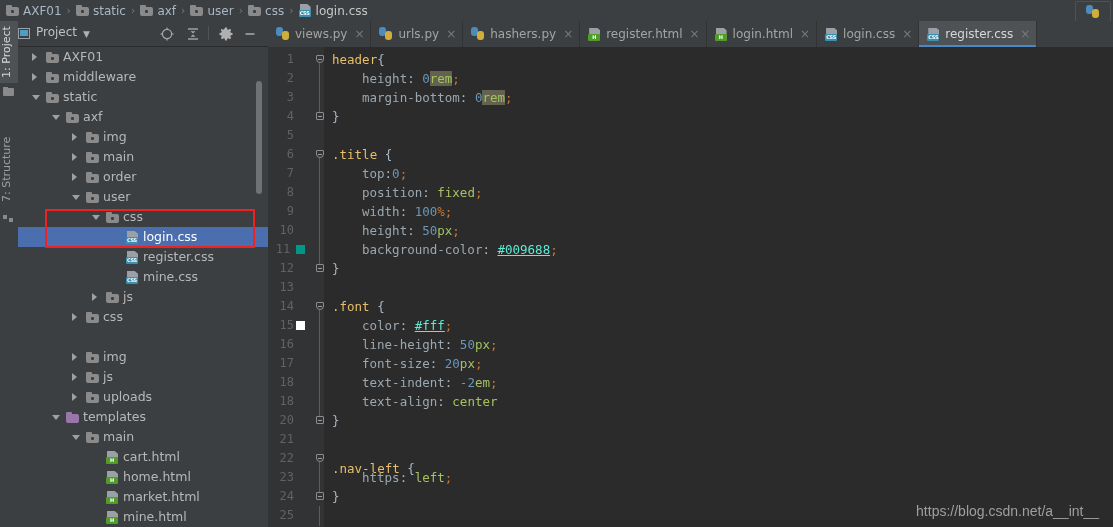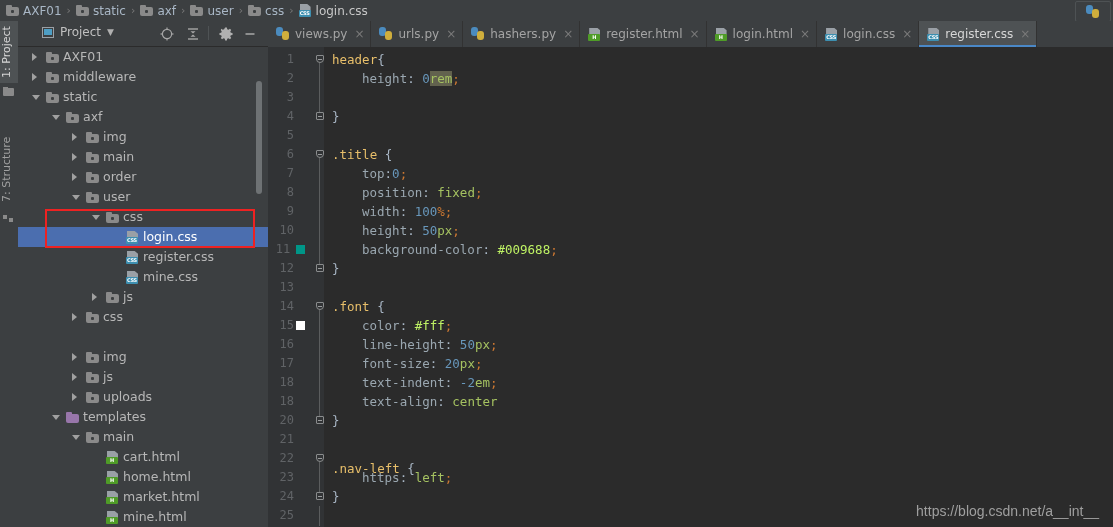--- a/index.html
+++ b/index.html
@@ -53,21 +53,21 @@
   .vstrip{position:absolute;left:0;top:21px;width:18px;height:506px;background:#3c3f41;
      border-right:1px solid #2b2b2b;}
   .vtab{position:absolute;left:0;width:18px;writing-mode:vertical-rl;transform:rotate(180deg);
      text-align:center;font-size:11px;color:#a0a0a0;padding:4px 0;box-sizing:border-box;}
   .vtab.sel{background:#4e5254;color:#d5d5d5;}
   .vicon{position:absolute;left:3px;width:12px;height:11px;}
 
   
   .projpanel{position:absolute;left:18px;top:21px;width:250px;height:506px;background:#3c3f41;}
   .projhdr{position:relative;height:25px;background:#3c3f41;border-bottom:1px solid #2b2b2b;}
-  .projtitle{position:absolute;left:24px;top:4px;display:flex;align-items:center;}
+  .projtitle{position:absolute;left:0;top:4px;display:flex;align-items:flex-end;}
   .projtitle .sq{width:12px;height:11px;border:1px solid #9aa0a6;box-sizing:border-box;background:#3c3f41;}
   .projtitle .sq i{display:block;width:8px;height:6px;margin:1px;background:#4e9ec4;}
   .projtitle .tx{margin-left:6px;color:#c0c0c0;font-size:12px;}
   .projtitle .carat{margin-left:6px;color:#b0b0b0;font-size:9px;}
   .tbtn{position:absolute;top:5px;width:16px;height:16px;cursor:default;}
   .divline{position:absolute;top:5px;width:1px;height:14px;background:#4f5355;}
 
   .tree{position:absolute;left:0;top:26px;width:250px;height:480px;background:#3c3f41;overflow:hidden;}
   .row{position:relative;height:20px;line-height:20px;white-space:nowrap;padding-left:0;}
   .row.sel{background:#4b6eaf;}
@@ -106,21 +106,21 @@
   .code{position:absolute;left:56px;top:0;width:789px;height:472px;
      font-family:"DejaVu Sans Mono","Liberation Mono",monospace;font-size:12.5px;}
   .cl{position:absolute;left:0;height:19px;line-height:19px;white-space:pre;}
   .sel-tok{color:#e8bf6a;}
   .prop{color:#9aa7b0;}
   .num{color:#6897bb;}
   .unit{color:#a5c261;background:#62624e;}
   .punct{color:#cc7832;}
   .brace{color:#a9b7c6;}
   .val{color:#a5c261;}
-  .hex{color:#bef264;}
+  .hex{color:#5eead4;text-decoration:underline;}
   .plain{color:#a9b7c6;}
 
   .watermark{position:absolute;right:14px;bottom:8px;color:#9f9f9f;font-size:14px;
      font-family:"Liberation Sans",sans-serif;}
 </style>
 </head>
 <body>
 
 <div class="app">
 
@@ -603,20 +603,21 @@
         </div>
         <div class="foldline" style="top: 415px; height: 30px;"></div>
         <div class="foldmark" style="top: 445px;">
           <i></i>
         </div>
         <div class="foldline" style="top: 459px; height: 20px;"></div>
       </div>
     <div class="code" id="code">
         <div class="cl" style="top: 3px; padding-left: 8px;"><span class="sel-tok">header</span><span class="brace">{</span></div>
         <div class="cl" style="top: 22px; padding-left: 38px;"><span class="prop">height</span><span class="plain">: </span><span class="num">0</span><span class="unit">rem</span><span class="punct">;</span></div>
+        <div class="cl" style="top: 41px; padding-left: 38px;"><span class="prop">margin-bottom</span><span class="plain">: </span><span class="num">0</span><span class="unit">rem</span><span class="punct">;</span></div>
         <div class="cl" style="top: 60px; padding-left: 8px;"><span class="brace">}</span></div>
         <div class="cl" style="top: 79px; padding-left: 8px;"></div>
         <div class="cl" style="top: 98px; padding-left: 8px;"><span class="sel-tok">.title</span><span class="brace"> {</span></div>
         <div class="cl" style="top: 117px; padding-left: 38px;"><span class="prop">top</span><span class="plain">:</span><span class="num">0</span><span class="punct">;</span></div>
         <div class="cl" style="top: 136px; padding-left: 38px;"><span class="prop">position</span><span class="plain">: </span><span class="val">fixed</span><span class="punct">;</span></div>
         <div class="cl" style="top: 155px; padding-left: 38px;"><span class="prop">width</span><span class="plain">: </span><span class="num">100</span><span class="punct">%</span><span class="punct">;</span></div>
         <div class="cl" style="top: 174px; padding-left: 38px;"><span class="prop">height</span><span class="plain">: </span><span class="num">50</span><span class="val">px</span><span class="punct">;</span></div>
         <div class="cl" style="top: 193px; padding-left: 38px;"><span class="prop">background-color</span><span class="plain">: </span><span class="hex">#009688</span><span class="punct">;</span></div>
         <div class="cl" style="top: 212px; padding-left: 8px;"><span class="brace">}</span></div>
         <div class="cl" style="top: 231px; padding-left: 8px;"></div>

